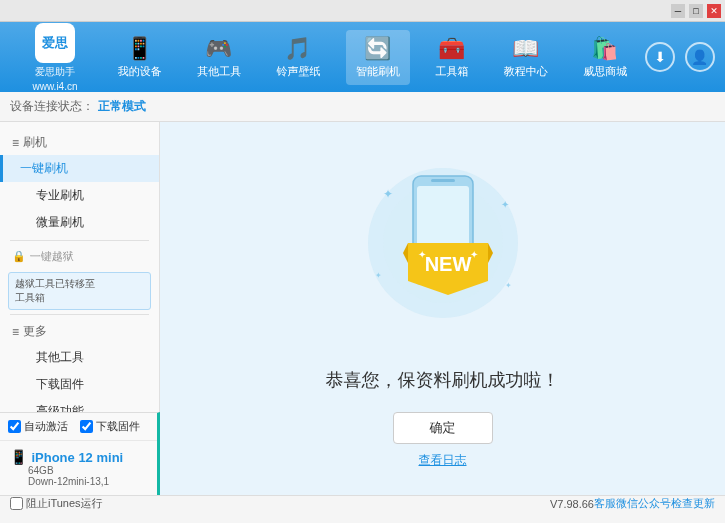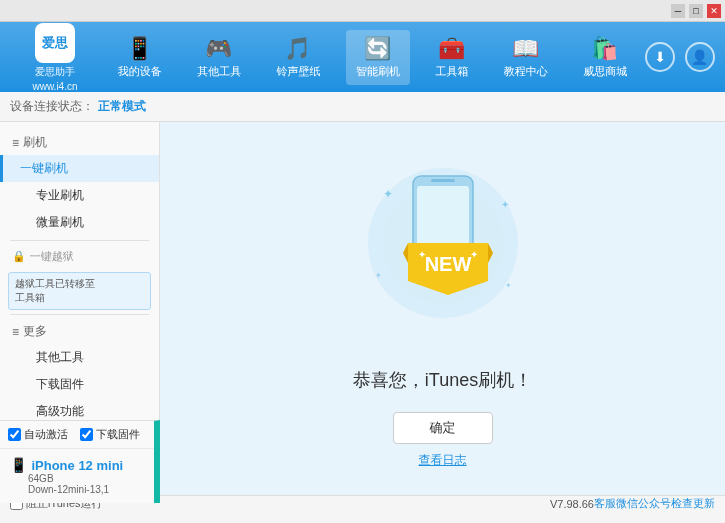--- a/index.html
+++ b/index.html
@@ -299,21 +299,21 @@
     <div class="sidebar-warning-box">越狱工具已转移至<br>工具箱</div>
     <div class="sidebar-divider"></div>
     <div class="sidebar-section-more">
       <span>≡</span>
       <span>更多</span>
     </div>
     <div class="sidebar-item">其他工具</div>
     <div class="sidebar-item">下载固件</div>
     <div class="sidebar-item">高级功能</div>
 
-    <div style="position:absolute; bottom:20px; left:0; width:160px; background:#f9f9f9; border-top:1px solid #ddd; border-right:6px solid #14b8a6;">
+    <div style="position:absolute; bottom:28px; left:0; width:160px; background:#f9f9f9; border-top:1px solid #ddd; border-right:3px solid #14b8a6;">
       <div style="padding:6px 8px; border-bottom:1px solid #e8e8e8;">
         <div class="checkbox-area">
           <label class="checkbox-item">
             <input type="checkbox" checked="" style="">
             <span>自动激活</span>
           </label>
           <label class="checkbox-item">
             <input type="checkbox" checked="" style="">
             <span>下载固件</span>
           </label>
@@ -359,21 +359,21 @@
           <polygon points="85,10 80,0 80,20" fill="#e0a800"></polygon>
 
           <text x="40" y="28" font-size="20" font-weight="bold" fill="white" text-anchor="middle" font-family="Arial Black, Arial">NEW</text>
 
           <text x="10" y="15" font-size="10" fill="white">✦</text>
           <text x="62" y="15" font-size="10" fill="white">✦</text>
         </g>
       </svg>
     </div>
 
-    <div class="success-text">恭喜您，iTunes刷机！</div>
+    <div class="success-text">恭喜您，保资料刷机成功啦！</div>
 
     <button class="confirm-btn">确定</button>
     <span class="repair-link">查看日志</span>
   </div>
 </div>
 
 <div class="bottombar">
   <div class="bottom-left">
     <label style="display:flex;align-items:center;gap:3px;cursor:pointer;">
       <input type="checkbox" style="">

